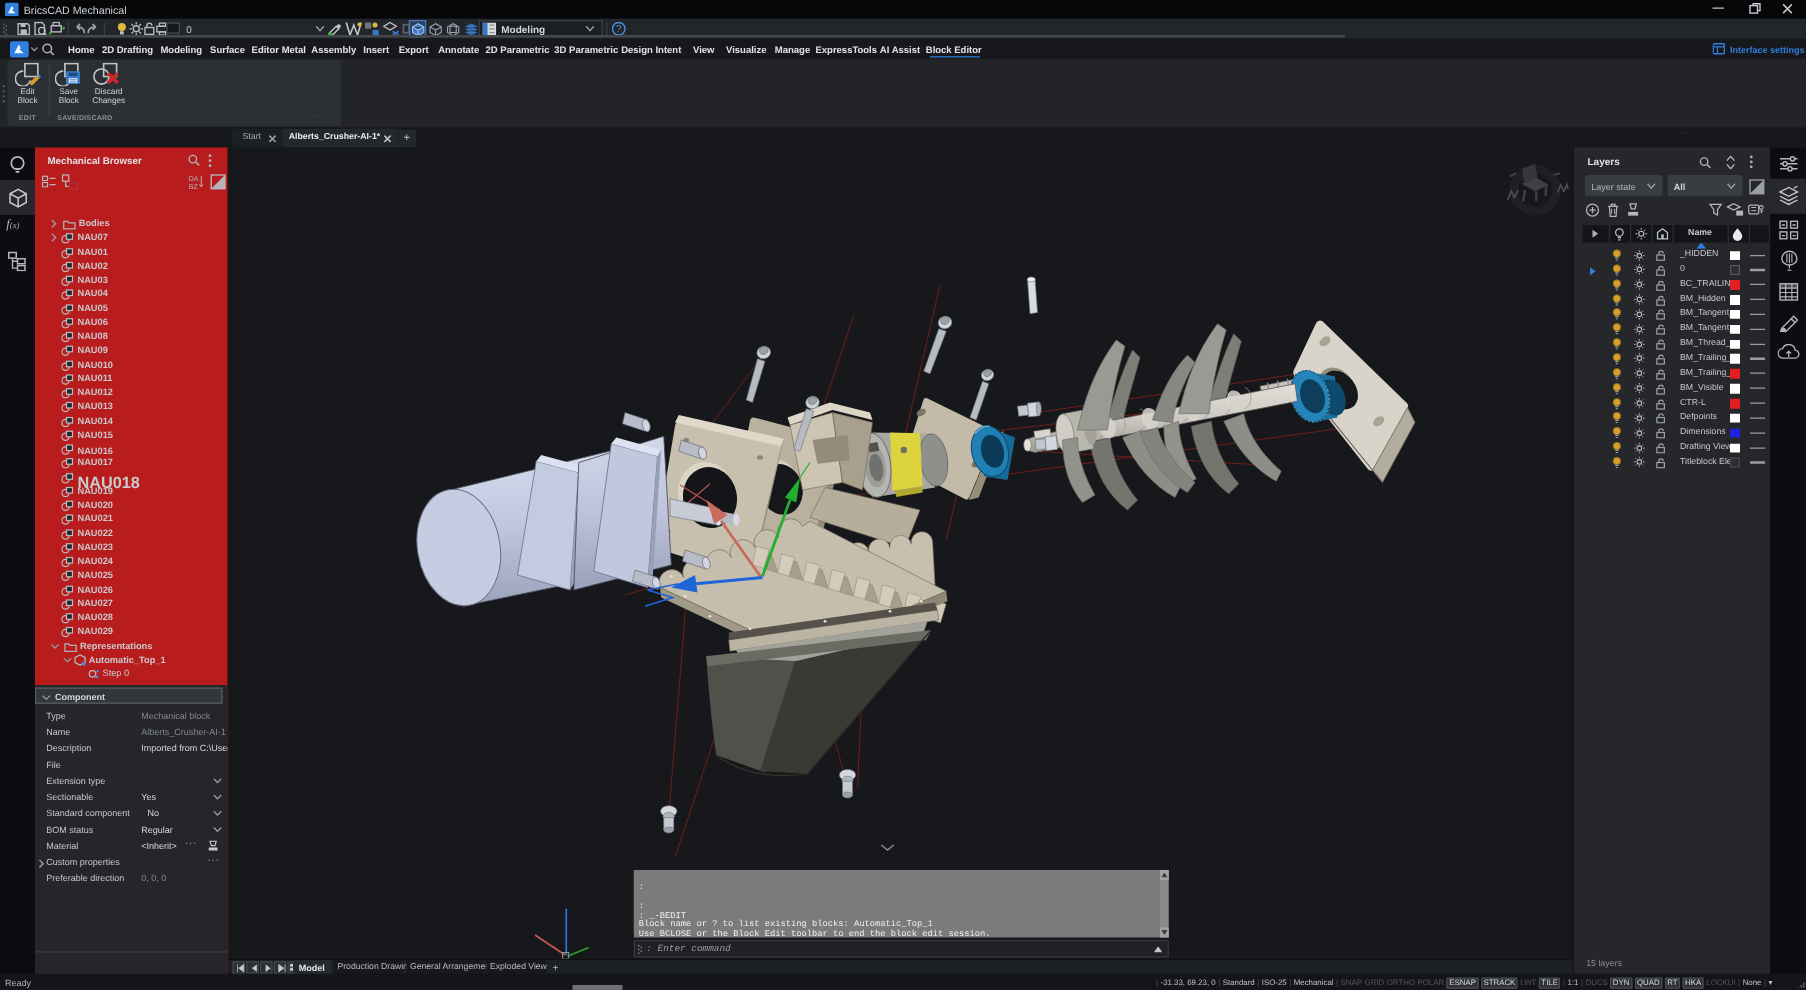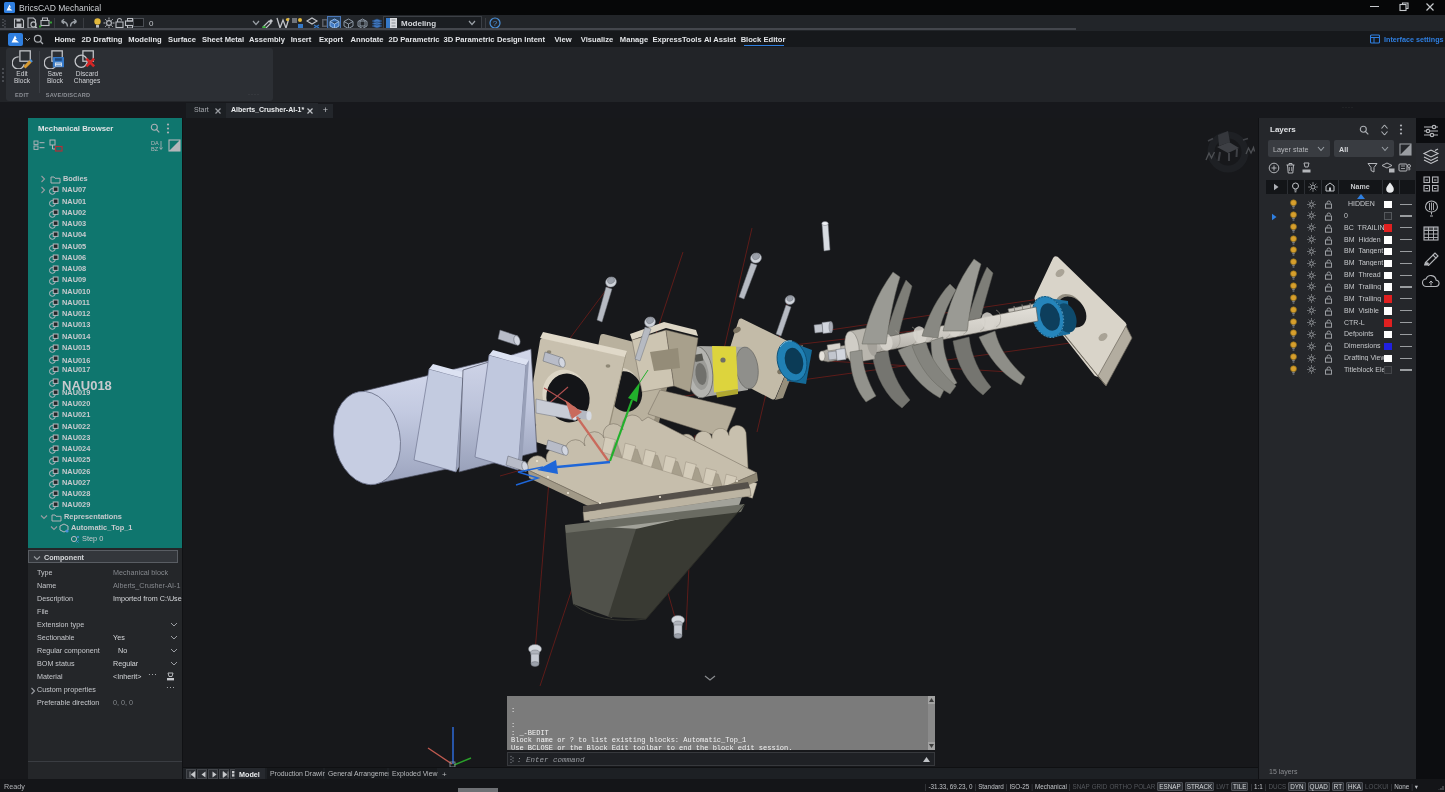--- a/index.html
+++ b/index.html
@@ -145,21 +145,21 @@
         <path d="M1 1 L3.5 3.5 L6 1" fill="none" stroke="#9aa0a6" stroke-width="1"></path>
       </svg>
       <svg class="abs" style="left:33px;top:3px" width="11" height="11" viewBox="0 0 11 11">
         <circle cx="4.8" cy="4.8" r="3.4" fill="none" stroke="#aeb1b6" stroke-width="1.2"></circle>
         <path d="M7.3 7.3 L10 10" stroke="#aeb1b6" stroke-width="1.3"></path>
       </svg>
       <div class="abs" style="left:65px;top:3.5px;transform:translateX(-50%);font-size:7.6px;font-weight:bold;color:#e2e4e7;white-space:nowrap">Home</div>
       <div class="abs" style="left:102px;top:3.5px;transform:translateX(-50%);font-size:7.6px;font-weight:bold;color:#e2e4e7;white-space:nowrap">2D Drafting</div>
       <div class="abs" style="left:145px;top:3.5px;transform:translateX(-50%);font-size:7.6px;font-weight:bold;color:#e2e4e7;white-space:nowrap">Modeling</div>
       <div class="abs" style="left:182px;top:3.5px;transform:translateX(-50%);font-size:7.6px;font-weight:bold;color:#e2e4e7;white-space:nowrap">Surface</div>
-      <div class="abs" style="left:223px;top:3.5px;transform:translateX(-50%);font-size:7.6px;font-weight:bold;color:#e2e4e7;white-space:nowrap">Sheet Metal</div>
+      <div class="abs" style="left:223px;top:3.5px;transform:translateX(-50%);font-size:7.6px;font-weight:bold;color:#e2e4e7;white-space:nowrap">Editor Metal</div>
       <div class="abs" style="left:267px;top:3.5px;transform:translateX(-50%);font-size:7.6px;font-weight:bold;color:#e2e4e7;white-space:nowrap">Assembly</div>
       <div class="abs" style="left:301px;top:3.5px;transform:translateX(-50%);font-size:7.6px;font-weight:bold;color:#e2e4e7;white-space:nowrap">Insert</div>
       <div class="abs" style="left:331px;top:3.5px;transform:translateX(-50%);font-size:7.6px;font-weight:bold;color:#e2e4e7;white-space:nowrap">Export</div>
       <div class="abs" style="left:367px;top:3.5px;transform:translateX(-50%);font-size:7.6px;font-weight:bold;color:#e2e4e7;white-space:nowrap">Annotate</div>
       <div class="abs" style="left:414px;top:3.5px;transform:translateX(-50%);font-size:7.6px;font-weight:bold;color:#e2e4e7;white-space:nowrap">2D Parametric</div>
       <div class="abs" style="left:469px;top:3.5px;transform:translateX(-50%);font-size:7.6px;font-weight:bold;color:#e2e4e7;white-space:nowrap">3D Parametric</div>
       <div class="abs" style="left:521px;top:3.5px;transform:translateX(-50%);font-size:7.6px;font-weight:bold;color:#e2e4e7;white-space:nowrap">Design Intent</div>
       <div class="abs" style="left:563px;top:3.5px;transform:translateX(-50%);font-size:7.6px;font-weight:bold;color:#e2e4e7;white-space:nowrap">View</div>
       <div class="abs" style="left:597px;top:3.5px;transform:translateX(-50%);font-size:7.6px;font-weight:bold;color:#e2e4e7;white-space:nowrap">Visualize</div>
       <div class="abs" style="left:634px;top:3.5px;transform:translateX(-50%);font-size:7.6px;font-weight:bold;color:#e2e4e7;white-space:nowrap">Manage</div>
@@ -217,22 +217,39 @@
       </svg>
  <div class="abs" style="left:226px;top:1px;width:92px;height:15px;background:#24272c"></div>
  <div class="abs" style="left:231px;top:4px;font-size:7px;font-weight:bold;color:#eceef0">Alberts_Crusher-AI-1*</div>
  <svg class="abs" style="left:306px;top:5px" width="8" height="8">
         <path d="M1.5 1.5 L6.5 6.5 M6.5 1.5 L1.5 6.5" stroke="#c3c6ca" stroke-width="1.2"></path>
       </svg>
  <div class="abs" style="left:318px;top:1.5px;width:15px;height:14px;background:#23262b;color:#c0c3c7;font-size:9px;text-align:center;line-height:13px">+</div>
  <div class="abs" style="left:1342px;top:2px;font-size:6px;color:#5a5d62;letter-spacing:1px">····</div>
 </div>
 
-
-<div class="abs" style="left:28px;top:118px;width:155px;height:661px;background:#0f766e;border-right:1px solid #101114">
+<div class="abs" style="left:0;top:118px;width:28px;height:661px;background:#0c0d10">
+ <svg class="abs" style="left:6px;top:6px" width="16" height="17" viewBox="0 0 16 17">
+        <circle cx="8" cy="6.5" r="5" fill="none" stroke="#b4b6ba" stroke-width="1.4"></circle>
+        <path d="M6 11 h4 M6.5 13.5 h3" stroke="#b4b6ba" stroke-width="1.3"></path>
+      </svg>
+ <div class="abs" style="left:0;top:26px;width:28px;height:28px;background:#26282d"></div>
+ <svg class="abs" style="left:6px;top:32px" width="17" height="17" viewBox="0 0 17 17">
+        <path d="M2 5 L8.5 1.5 L15 5 L15 12 L8.5 15.5 L2 12 Z M2 5 L8.5 8.5 L15 5 M8.5 8.5 V15.5" fill="none" stroke="#c6c8cc" stroke-width="1.2"></path>
+      </svg>
+ <div class="abs" style="left:5px;top:56px;font-size:10px;color:#b4b6ba;font-style:italic;font-family:'Liberation Serif',serif">f<span style="font-size:7px">(x)</span></div>
+ <svg class="abs" style="left:6px;top:82px" width="17" height="17" viewBox="0 0 17 17">
+        <rect x="1" y="2" width="6" height="4.5" fill="none" stroke="#b4b6ba" stroke-width="1.2"></rect>
+        <rect x="8" y="7" width="6" height="4" fill="none" stroke="#b4b6ba" stroke-width="1.2"></rect>
+        <rect x="8" y="12.5" width="6" height="4" fill="none" stroke="#b4b6ba" stroke-width="1.2"></rect>
+        <path d="M4 6.5 V14.5 H8 M4 9 H8" fill="none" stroke="#b4b6ba" stroke-width="1.1"></path>
+      </svg>
+</div>
+
+<div class="abs" style="left:28px;top:118px;width:155px;height:661px;background:#b91c1c;border-right:1px solid #101114">
       <div class="abs" style="left:10px;top:6px;font-size:7.8px;font-weight:bold;color:#e0e2e5">Mechanical Browser</div>
       <svg class="abs" style="left:122px;top:5px" width="10" height="10" viewBox="0 0 10 10">
         <circle cx="4.3" cy="4.3" r="3" fill="none" stroke="#aeb1b6" stroke-width="1.1"></circle>
         <path d="M6.6 6.6 L9.3 9.3" stroke="#aeb1b6" stroke-width="1.2"></path>
       </svg>
       <svg class="abs" style="left:138px;top:5px" width="4" height="11">
         <circle cx="2" cy="1.5" r="1.1" fill="#aeb1b6"></circle>
         <circle cx="2" cy="5.5" r="1.1" fill="#aeb1b6"></circle>
         <circle cx="2" cy="9.5" r="1.1" fill="#aeb1b6"></circle>
       </svg>
@@ -448,21 +465,21 @@
       <div class="abs" style="left:9px;top:59.0px;font-size:7.2px;color:#c6c8cc;white-space:nowrap">File</div>
       <div class="abs" style="left:9px;top:72.0px;font-size:7.2px;color:#c6c8cc;white-space:nowrap">Extension type</div>
       <svg class="abs" style="left:142px;top:74.0px" width="8" height="6">
         <path d="M1 1 L4 4 L7 1" fill="none" stroke="#9a9da2" stroke-width="1"></path>
       </svg>
       <div class="abs" style="left:9px;top:85.0px;font-size:7.2px;color:#c6c8cc;white-space:nowrap">Sectionable</div>
       <div class="abs" style="left:85px;top:85.0px;font-size:7.2px;color:#d6d8db;white-space:nowrap;width:69px;overflow:hidden">Yes</div>
       <svg class="abs" style="left:142px;top:87.0px" width="8" height="6">
         <path d="M1 1 L4 4 L7 1" fill="none" stroke="#9a9da2" stroke-width="1"></path>
       </svg>
-      <div class="abs" style="left:9px;top:98.0px;font-size:7.2px;color:#c6c8cc;white-space:nowrap">Regular component</div>
+      <div class="abs" style="left:9px;top:98.0px;font-size:7.2px;color:#c6c8cc;white-space:nowrap">Standard component</div>
       <div class="abs" style="left:90px;top:98.0px;font-size:7.2px;color:#d6d8db;white-space:nowrap;width:47px;overflow:hidden">No</div>
       <svg class="abs" style="left:142px;top:100.0px" width="8" height="6">
         <path d="M1 1 L4 4 L7 1" fill="none" stroke="#9a9da2" stroke-width="1"></path>
       </svg>
       <div class="abs" style="left:9px;top:111.0px;font-size:7.2px;color:#c6c8cc;white-space:nowrap">BOM status</div>
       <div class="abs" style="left:85px;top:111.0px;font-size:7.2px;color:#d6d8db;white-space:nowrap;width:69px;overflow:hidden">Regular</div>
       <svg class="abs" style="left:142px;top:113.0px" width="8" height="6">
         <path d="M1 1 L4 4 L7 1" fill="none" stroke="#9a9da2" stroke-width="1"></path>
       </svg>
       <div class="abs" style="left:9px;top:124.0px;font-size:7.2px;color:#c6c8cc;white-space:nowrap">Material</div>

